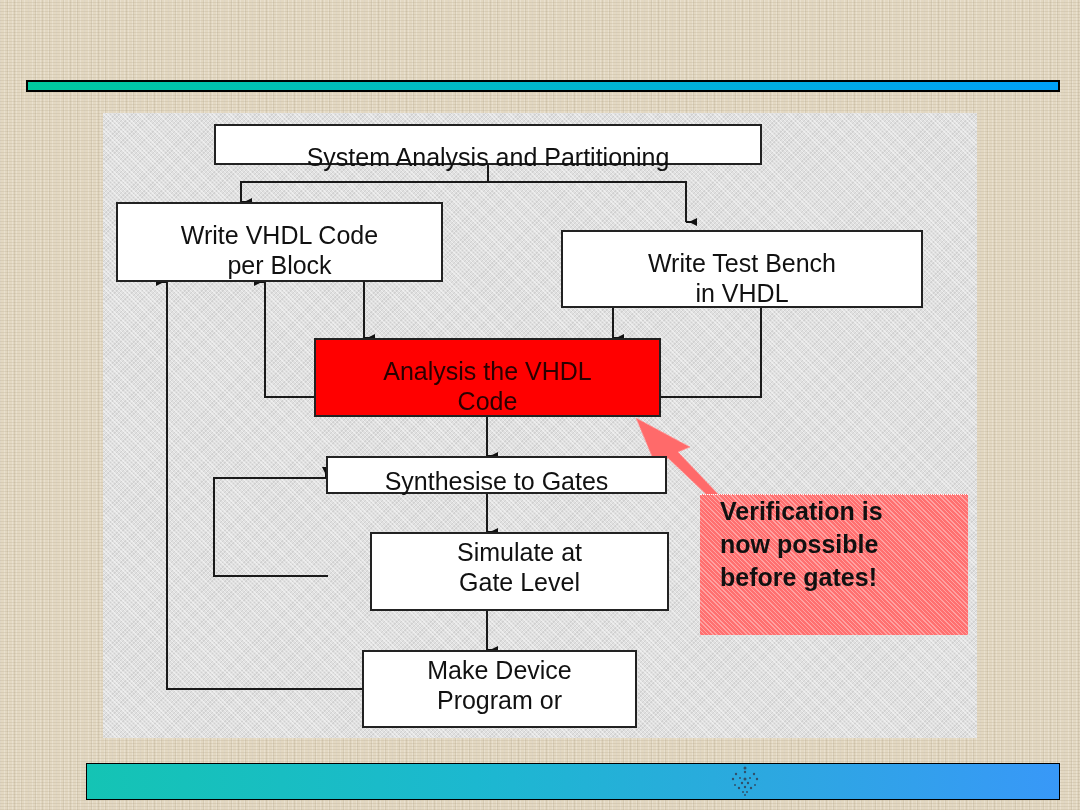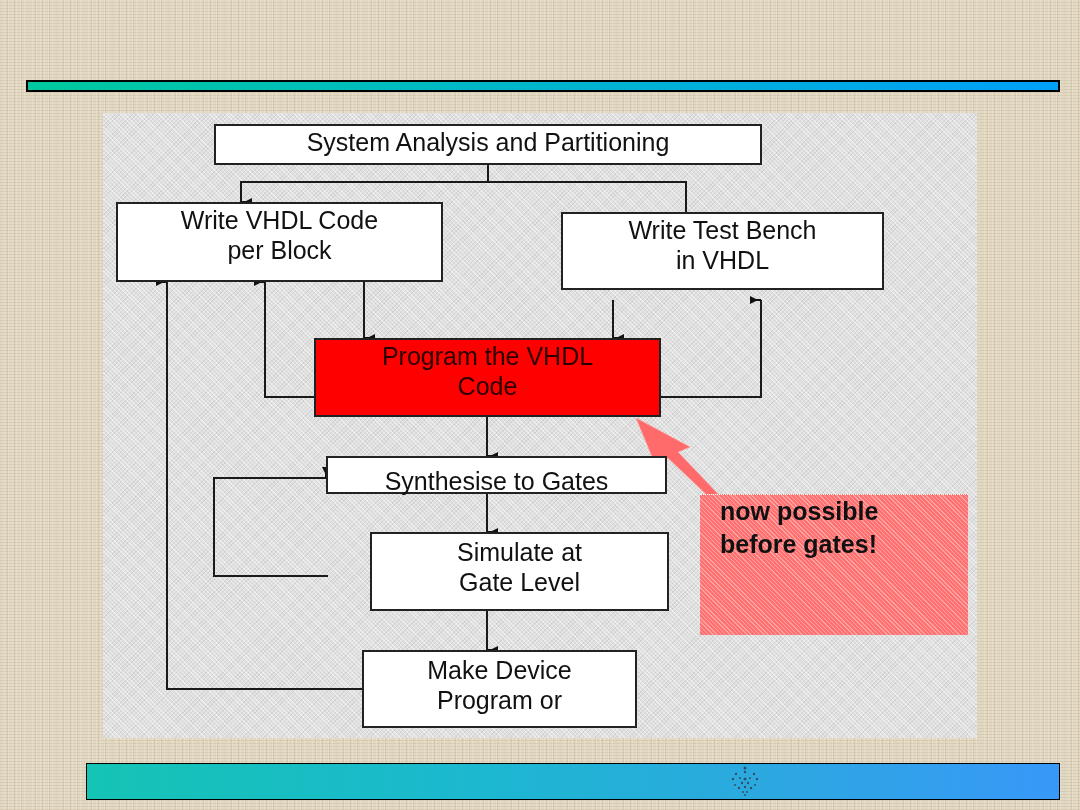--- a/index.html
+++ b/index.html
@@ -31,21 +31,21 @@
       background-image:
         repeating-linear-gradient(45deg, rgba(255,255,255,0.45) 0px, rgba(255,255,255,0.45) 1px, transparent 1px, transparent 3px),
         repeating-linear-gradient(-45deg, rgba(180,180,180,0.35) 0px, rgba(180,180,180,0.35) 1px, transparent 1px, transparent 3px);
     }
     svg.diagram { position: absolute; left: 0; top: 0; }
     .node {
       position: absolute; box-sizing: border-box;
       border: 2px solid #222; background: #fff;
       display: flex; flex-direction: column; align-items: center; justify-content: flex-start;
       text-align: center; color: #111; font-size: 25px; line-height: 30px;
-      padding-top: 1px;
+      padding-top: 16px;
     }
     .node.red { background: #ff0000; color: #2a0000; }
     .node span { display: block; white-space: nowrap; }
     .callout {
       position: absolute; left: 700px; top: 494px; width: 268px; height: 141px;
       background-color: #ff7070;
       background-image:
         repeating-linear-gradient(45deg, rgba(255,255,255,0.35) 0px, rgba(255,255,255,0.35) 1px, transparent 1px, transparent 3px);
       box-sizing: border-box; padding: 0 0 0 20px;
       font-weight: bold; font-size: 25px; line-height: 33px; color: #111;
@@ -98,45 +98,46 @@
 
 <div class="node" style="left:214px;top:124px;width:548px;height:41px;">
   <span>System Analysis and Partitioning</span>
 </div>
 
 <div class="node" style="left:116px;top:202px;width:327px;height:80px;text-align:right;">
   <span>Write VHDL Code</span>
   <span>per Block</span>
 </div>
 
-<div class="node" style="left:561px;top:212px;width:323px;height:78px;">
+<div class="node" style="left:561px;top:230px;width:362px;height:78px;">
   <span>Write Test Bench</span>
   <span>in VHDL</span>
 </div>
 
 <div class="node red" style="left:314px;top:338px;width:347px;height:79px;">
-  <span>Program the VHDL</span>
+  <span>Analysis the VHDL</span>
   <span>Code</span>
 </div>
 
 <div class="node" style="left:326px;top:456px;width:341px;height:38px;justify-content:center;padding-top:12px;">
   <span>Synthesise to Gates</span>
 </div>
 
 <div class="node" style="left:338px;top:532px;width:299px;height:79px;padding-top:3px;margin-left:32px;">
   <span>Simulate at</span>
   <span>Gate Level</span>
 </div>
 
 <div class="node" style="left:362px;top:650px;width:275px;height:78px;padding-top:3px;">
   <span>Make Device</span>
   <span>Program or</span>
 </div>
 
 <div class="callout">
+  <span>Verification is</span>
   <span>now possible</span>
   <span>before gates!</span>
 </div>
 
 <div class="bar-bottom"></div>
 <svg class="crest" viewBox="0 0 38 32">
   <g fill="#334" opacity="0.75">
     <circle cx="19" cy="3" r="1.5"></circle>
       <circle cx="19" cy="7" r="1.2"></circle>
     <circle cx="10" cy="9" r="1.2"></circle>

